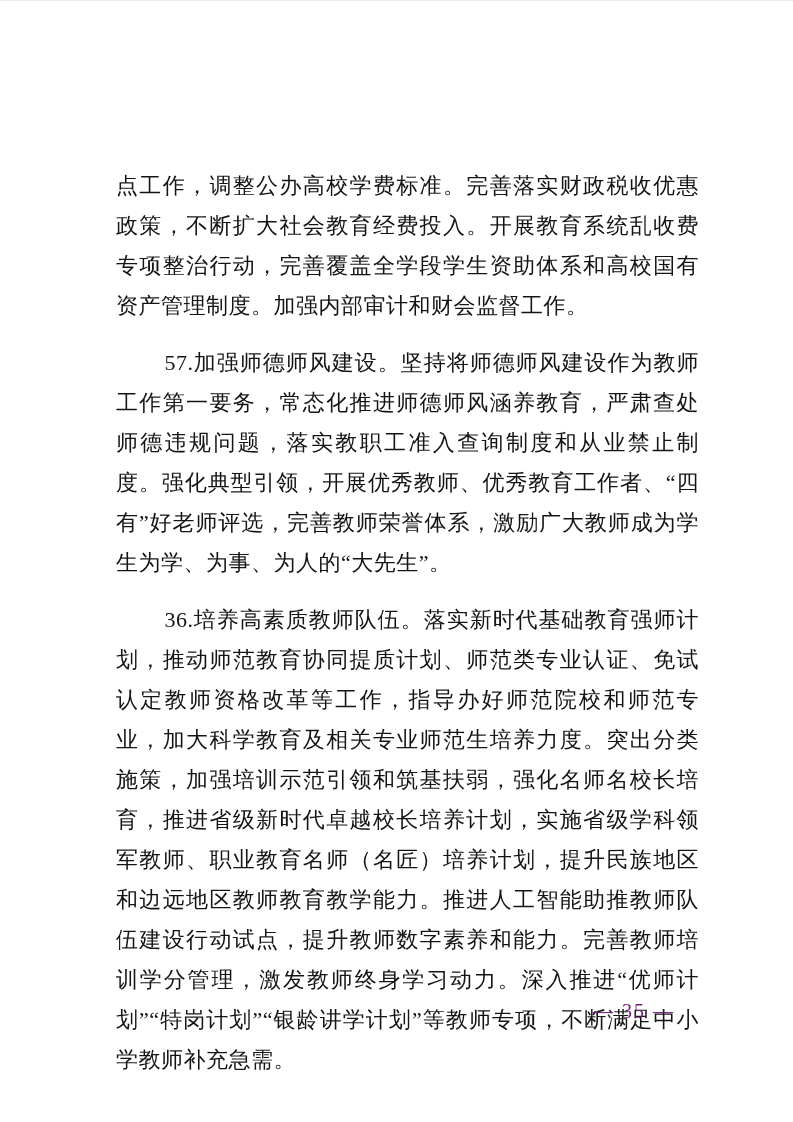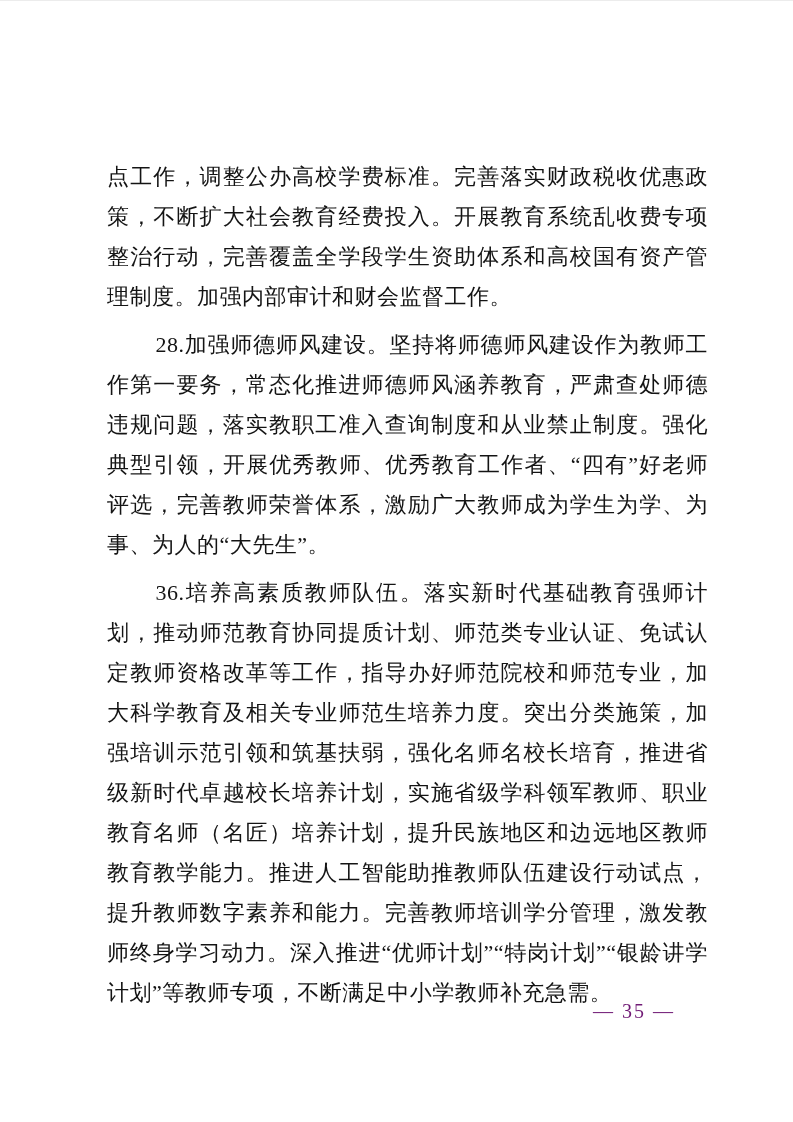--- a/index.html
+++ b/index.html
@@ -18,21 +18,21 @@
     border-top: 1px solid #ececec;
     box-sizing: border-box;
   }
   .doc-body {
     position: absolute;
     left: 99px;
     top: 148px;
     width: 617px;
   }
   .para {
-    margin: 8px;
+    margin: 17px;
     padding: 0;
     font-size: 22px;
     line-height: 40px;
     text-align: justify;
     text-align-last: left;
     letter-spacing: 0.5px;
     word-break: break-all;
   }
   .para.indented {
     text-indent: 2.2em;
@@ -48,19 +48,19 @@
     white-space: pre;
   }
 </style>
 </head>
 <body>
 
 <div class="page">
 
   <div class="doc-body">
     <p class="para">点工作，调整公办高校学费标准。完善落实财政税收优惠政策，不断扩大社会教育经费投入。开展教育系统乱收费专项整治行动，完善覆盖全学段学生资助体系和高校国有资产管理制度。加强内部审计和财会监督工作。</p>
-    <p class="para indented">28.加强师德师风建设。坚持将师德师风建设作为教师工作第一要务，常态化推进师德师风涵养教育，严肃查处师德违规问题，落实教职工准入查询制度和从业禁止制度。强化典型引领，开展优秀教师、优秀教育工作者、“四有”好老师评选，完善教师荣誉体系，激励广大教师成为学生为学、为事、为人的“大先生”。</p>
+    <p class="para indented">57.加强师德师风建设。坚持将师德师风建设作为教师工作第一要务，常态化推进师德师风涵养教育，严肃查处师德违规问题，落实教职工准入查询制度和从业禁止制度。强化典型引领，开展优秀教师、优秀教育工作者、“四有”好老师评选，完善教师荣誉体系，激励广大教师成为学生为学、为事、为人的“大先生”。</p>
     <p class="para indented">36.培养高素质教师队伍。落实新时代基础教育强师计划，推动师范教育协同提质计划、师范类专业认证、免试认定教师资格改革等工作，指导办好师范院校和师范专业，加大科学教育及相关专业师范生培养力度。突出分类施策，加强培训示范引领和筑基扶弱，强化名师名校长培育，推进省级新时代卓越校长培养计划，实施省级学科领军教师、职业教育名师（名匠）培养计划，提升民族地区和边远地区教师教育教学能力。推进人工智能助推教师队伍建设行动试点，提升教师数字素养和能力。完善教师培训学分管理，激发教师终身学习动力。深入推进“优师计划”“特岗计划”“银龄讲学计划”等教师专项，不断满足中小学教师补充急需。</p>
   </div>
 
   <div class="page-number">— 35 —</div>
 
 </div>
 
 </body></html>

